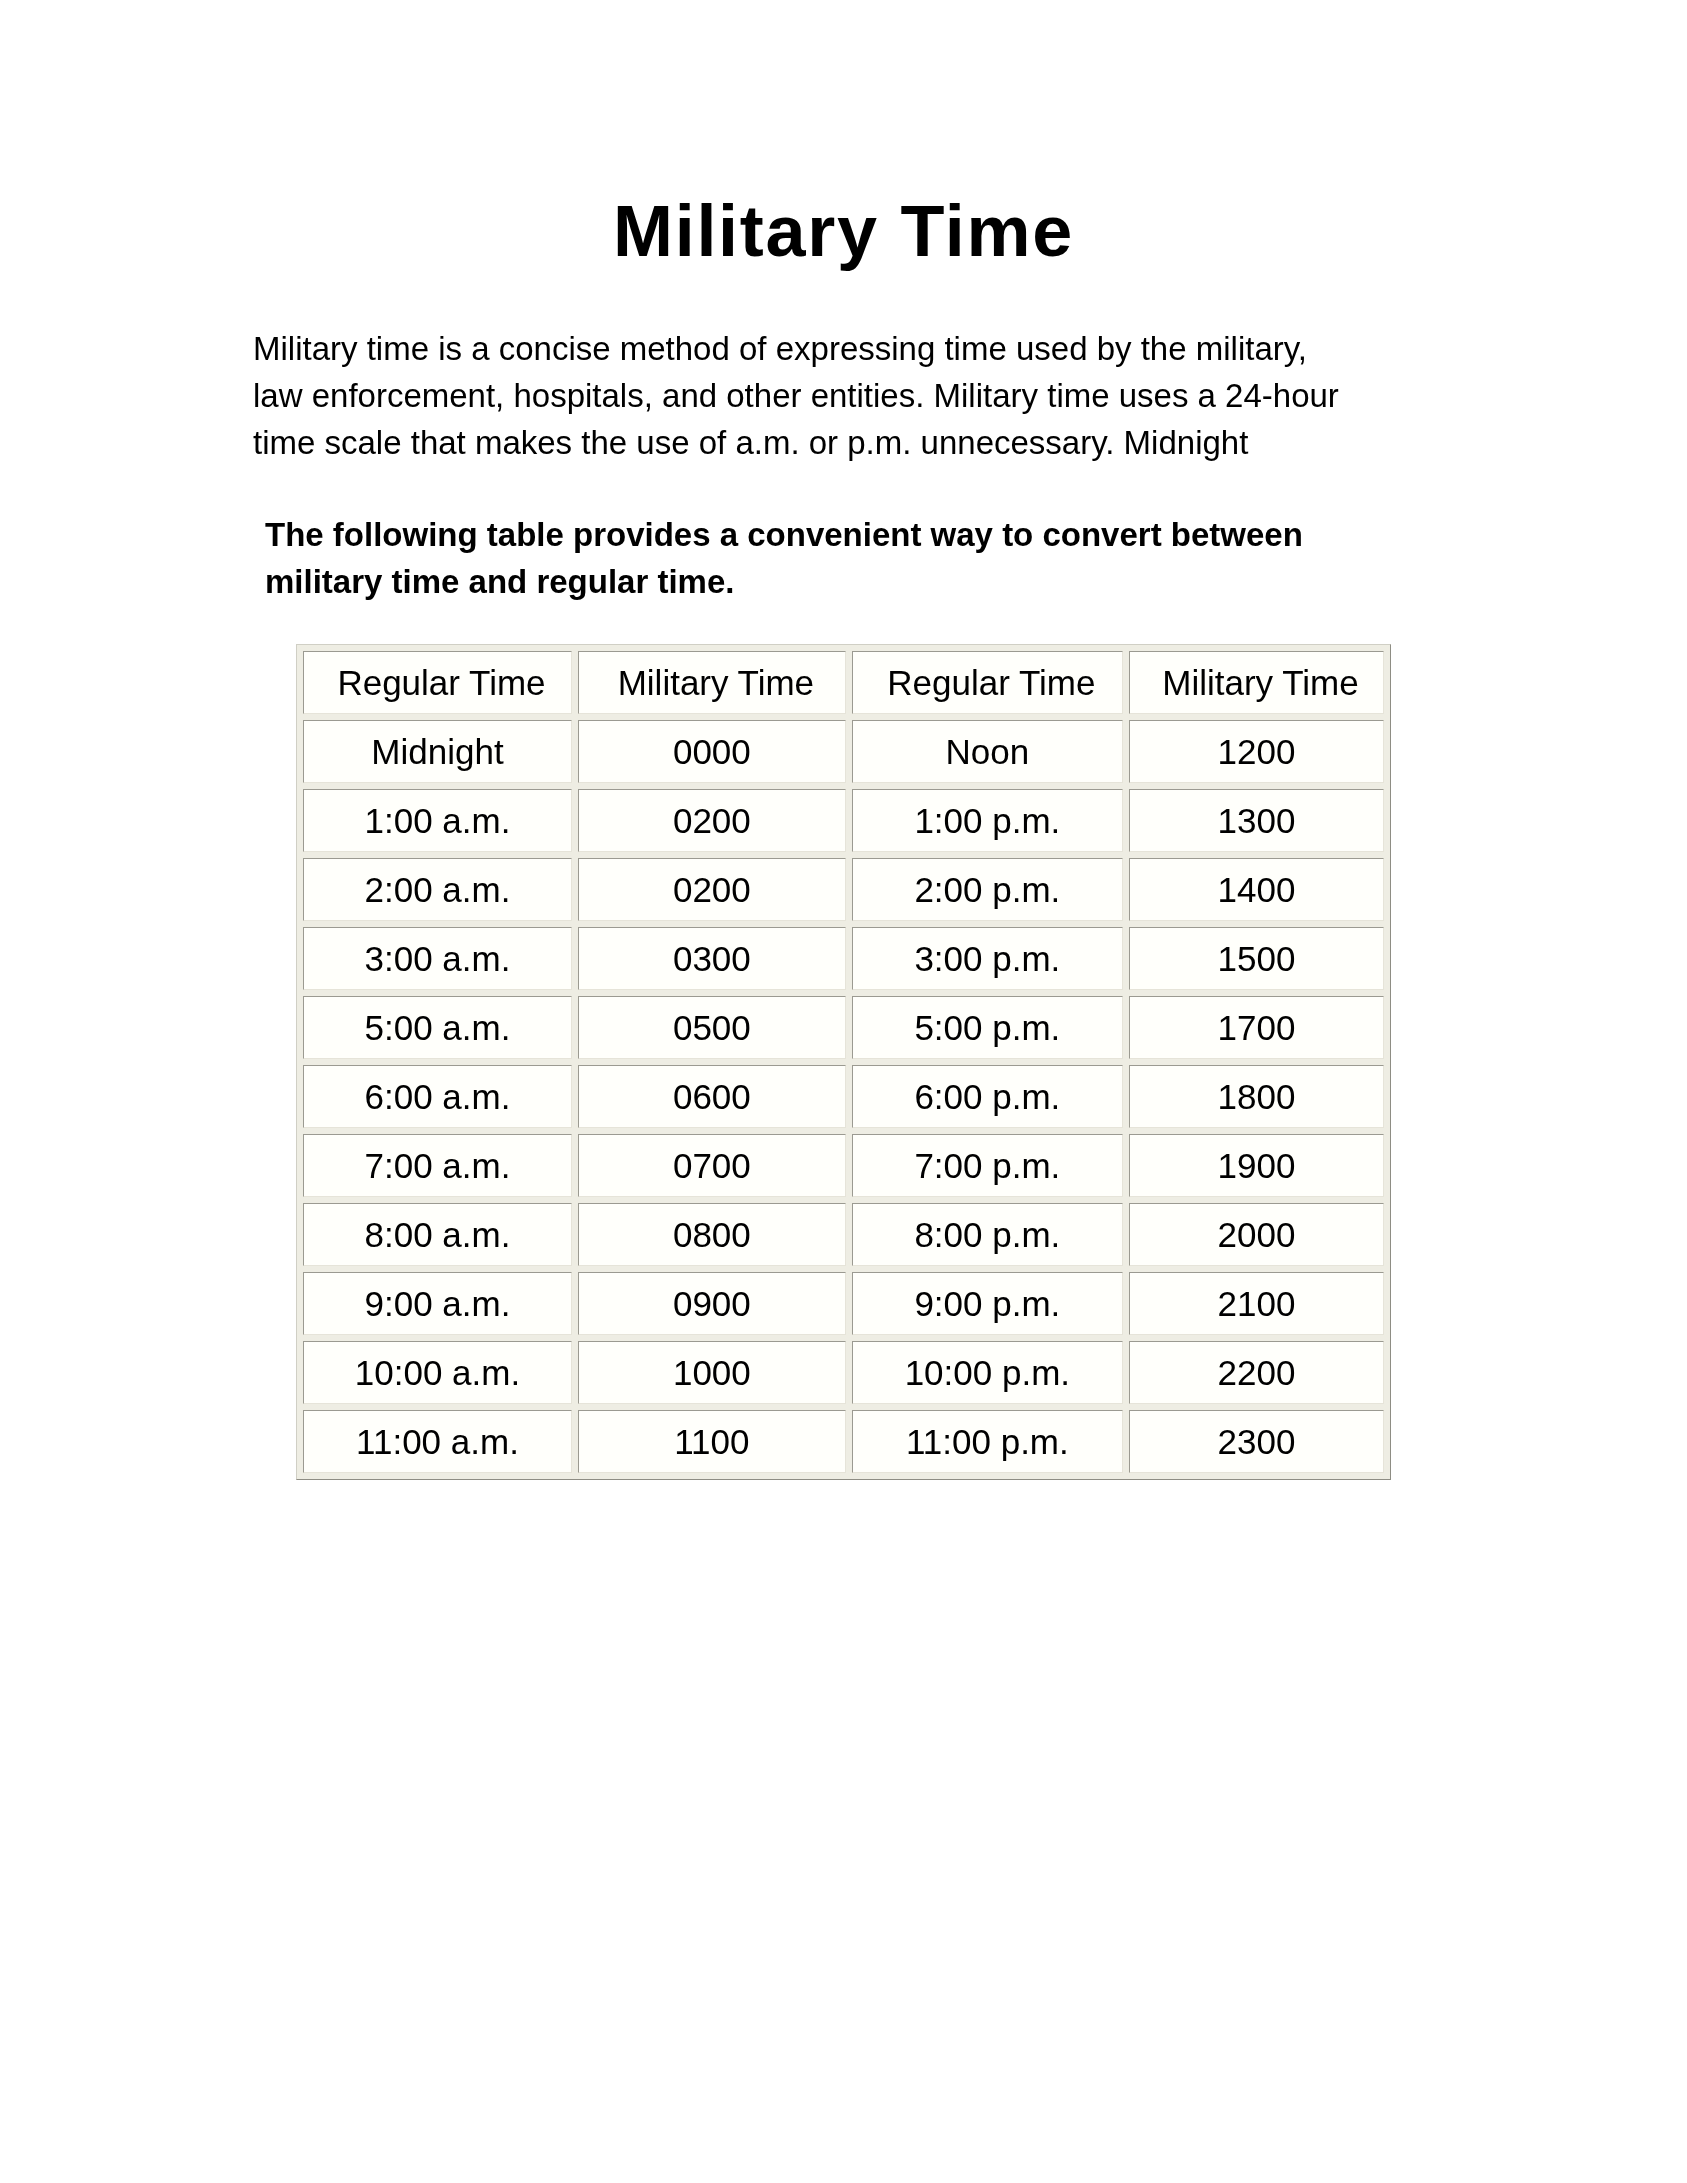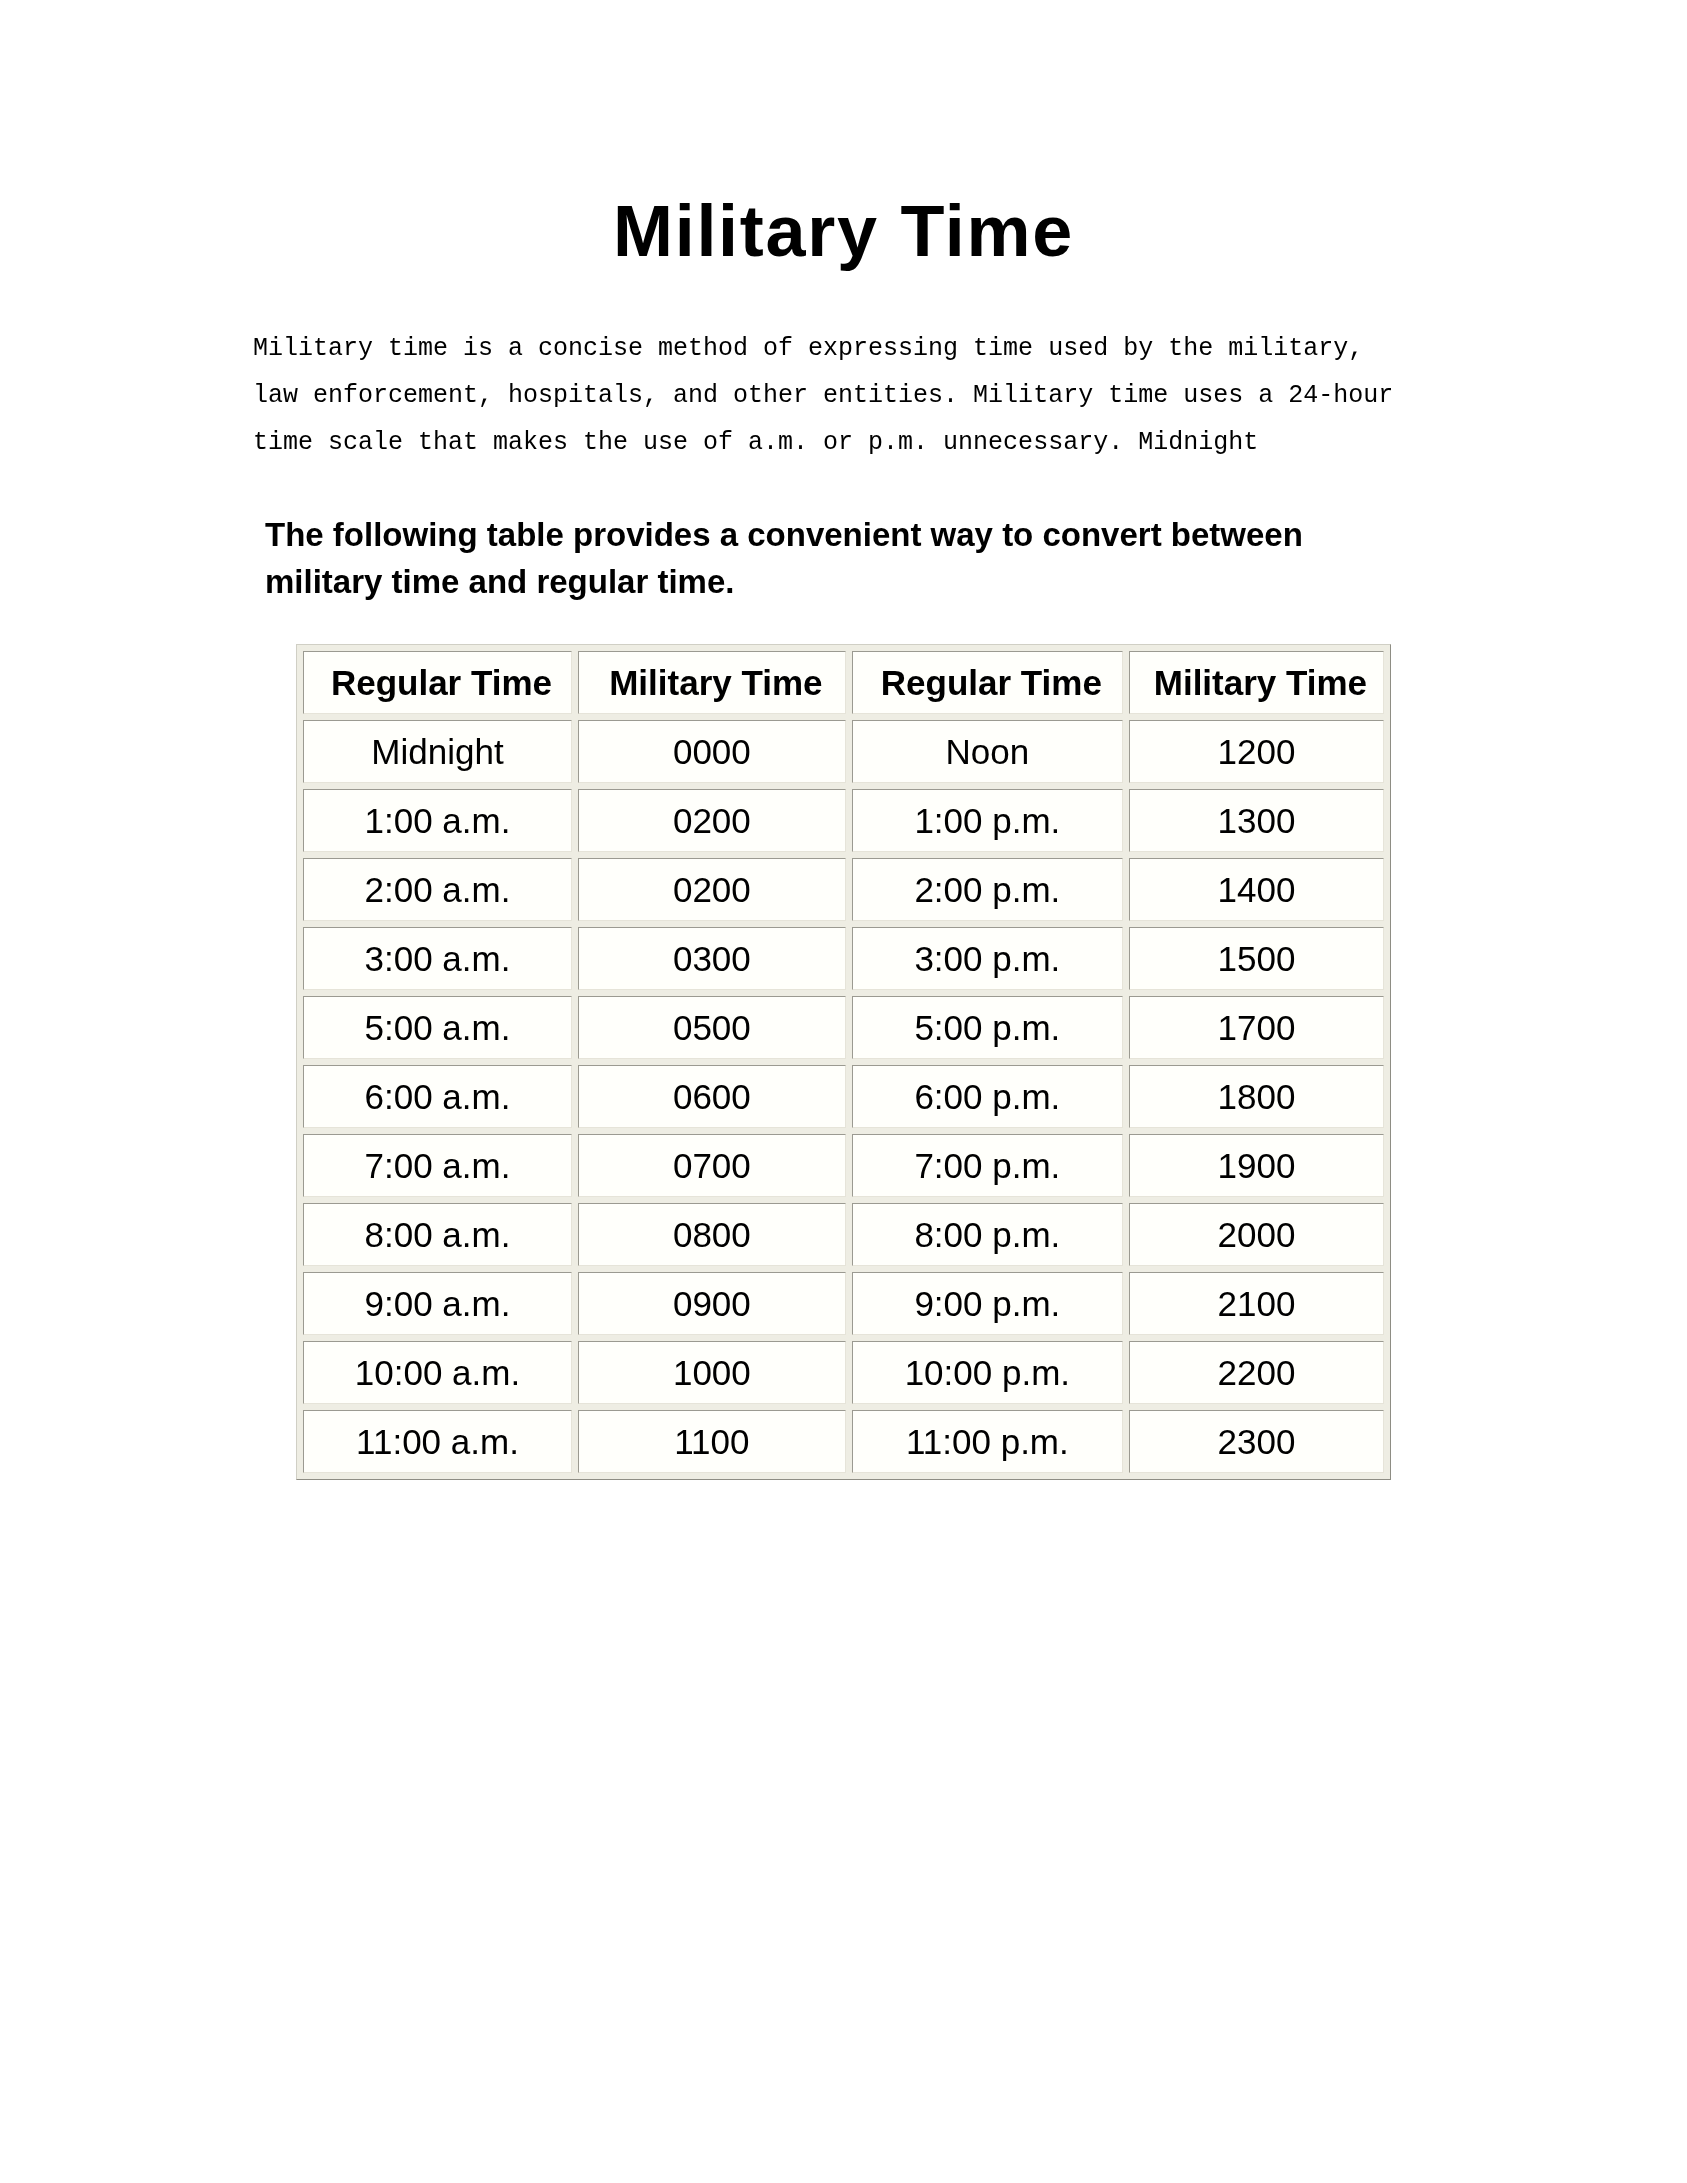--- a/index.html
+++ b/index.html
@@ -20,24 +20,23 @@
   .page-title {
     margin: 192px 0 0 0;
     font-size: 72px;
     line-height: 79px;
     font-weight: 700;
     text-align: center;
     letter-spacing: 1.7px;
   }
   .intro-paragraph {
     margin: 54px 0 13px 0;
-    font-size: 25px;
+    font-size: 33px;
     line-height: 47px;
     font-weight: 400;
-    font-family: Liberation Mono, monospace;
   }
   .table-intro-paragraph {
     margin: 45px 0 0 12px;
     font-size: 33px;
     line-height: 47px;
     font-weight: 700;
   }
   .line {
     display: block;
     white-space: nowrap;
@@ -61,21 +60,21 @@
     text-align: center;
     vertical-align: middle;
     font-size: 35px;
     background: var(--cell-background, #fffffb);
     border-width: 1.7px;
     border-style: solid;
     border-color: var(--cell-border-dark, #9b9a91) var(--cell-border-light, #e6e4d9)
                   var(--cell-border-light, #e6e4d9) var(--cell-border-dark, #9b9a91);
   }
   table.conversion-table th {
-    font-weight: 700;
+    font-weight: 400;
     padding-left: 8px;
   }
   table.conversion-table td {
     font-weight: 400;
     margin-top: 12px;
   }
 </style>
 </head>
 <body style="--page-background: #ffffff; --text: #000000; --table-background: #eeede3; --cell-background: #fffffb; --cell-border-dark: #9b9a91; --cell-border-light: #e6e4d9; --table-border-light: #d0cfc5; --table-border-dark: #8e8d84;">
 

